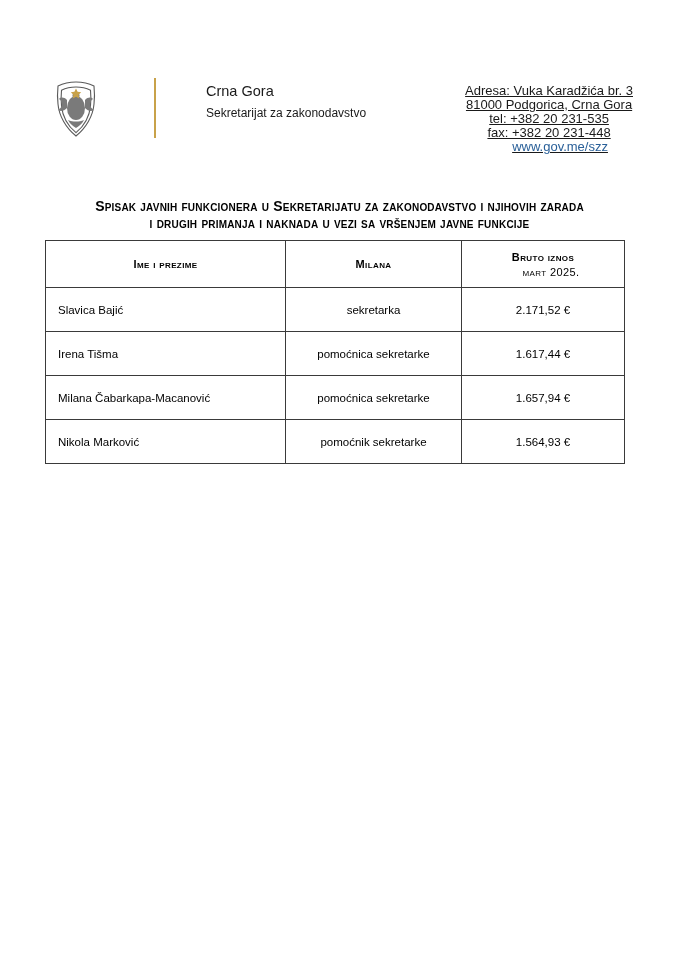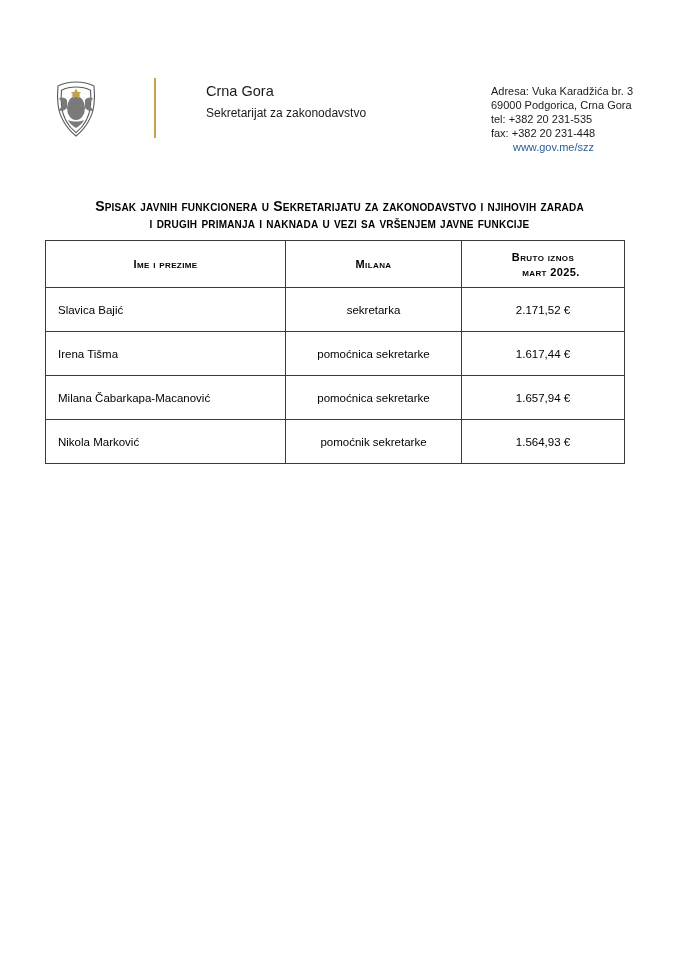--- a/index.html
+++ b/index.html
@@ -57,25 +57,26 @@
     font-size: 14.5px;
     line-height: 22px;
     color: #1a1a1a;
   }
   .org-line2 {
     font-size: 12px;
     line-height: 22px;
     color: #1a1a1a;
   }
   .header-right {
-    text-align: left;
-    font-size: 11px;
+    text-align: center;
+    font-size: 13px;
     line-height: 14px;
     color: #1a1a1a;
     padding-top: 6px;
+    text-decoration: underline;
   }
   .header-right .weburl {
     color: #2a6099;
     text-decoration: none;
     padding-left: 22px;
   }
 
   
   .doc-title {
     position: absolute;
@@ -117,21 +118,21 @@
     padding: 0;
   }
   .th-inner {
     height: 46px;
     display: flex;
     flex-direction: column;
     align-items: center;
     justify-content: center;
     gap: 3px;
   }
-  .th-sub { font-weight: bold; margin-left: 16px; }
+  .th-sub { font-weight: normal; margin-left: 16px; }
   table.fn td {
     height: 43px;
     font-size: 11.5px;
     padding: 0 12px;
   }
   .col-name { width: 239px; text-align: left; margin-top: 36px; }
   .col-role { width: 175px; text-align: center; }
   .col-amt  { width: 162px; text-align: center; }
 </style>
 </head>
@@ -165,21 +166,21 @@
       <div class="divider-v"></div>
 
       <div class="org-lines">
         <div class="org-line1">Crna Gora</div>
         <div class="org-line2">Sekretarijat za zakonodavstvo</div>
       </div>
     </div>
 
     <div class="header-right">
       <div>Adresa: Vuka Karadžića br. 3</div>
-      <div>69000 Podgorica, Crna Gora</div>
+      <div>81000 Podgorica, Crna Gora</div>
       <div>tel: +382 20 231-535</div>
       <div>fax: +382 20 231-448</div>
       <div><a class="weburl" href="#">www.gov.me/szz</a></div>
     </div>
   </div>
 
   <div class="doc-title">
     <span class="l1">Spisak javnih funkcionera u Sekretarijatu za zakonodavstvo i njihovih zarada</span>
     <span class="l2">i drugih primanja i naknada u vezi sa vršenjem javne funkcije</span>
   </div>

